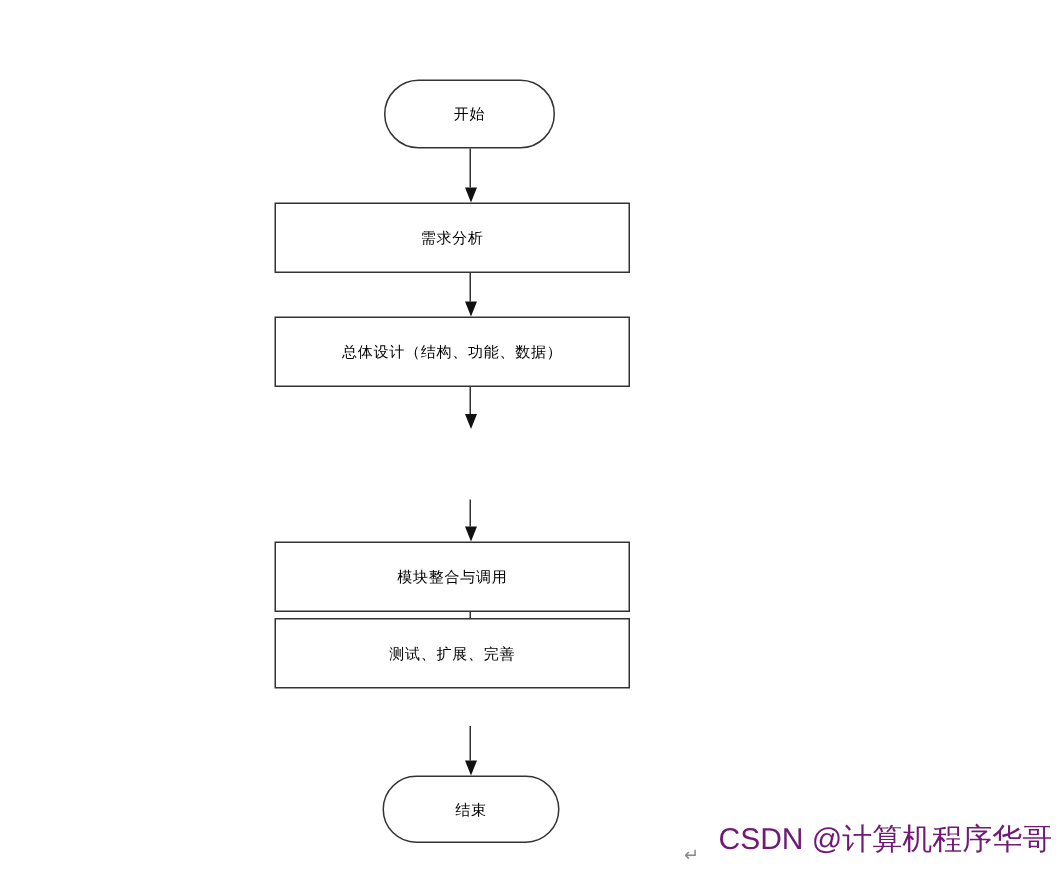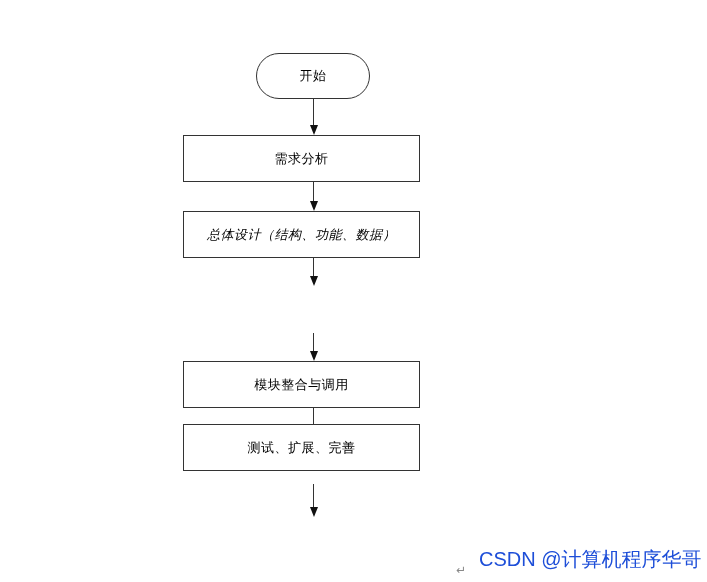--- a/index.html
+++ b/index.html
@@ -17,39 +17,39 @@
     color: #000000;
   }
   .node {
     position: absolute;
     box-sizing: border-box;
     border: 1px solid #333333;
     background: #ffffff;
     display: flex;
     align-items: center;
     justify-content: center;
-    font-size: 13px;
+    font-size: 10px;
     letter-spacing: 0.5px;
     white-space: nowrap;
   }
   .terminator {
     border-radius: 23px;
   }
   .process {
     left: 183px;
     width: 237px;
     height: 47px;
   }
   .node-start { left: 256px; top: 53px;  width: 114px; height: 46px; }
   .node-end   { left: 255px; top: 517px; width: 118px; height: 45px; }
   .rect-1 { top: 135px; }
-  .rect-2 { top: 211px; font-style: italic; }
+  .rect-2 { top: 211px; }
   .rect-3 { top: 286px; }
   .rect-4 { top: 361px; }
-  .rect-5 { top: 424px; }
+  .rect-5 { top: 412px; }
   .arrow {
     position: absolute;
     left: 309px;
     width: 9px;
     display: flex;
     flex-direction: column;
     align-items: center;
   }
   .arrow .stem {
     width: 1px;
@@ -68,21 +68,21 @@
   .arrow-3 { top: 258px; height: 28px; }
   .arrow-4 { top: 333px; height: 28px; }
   .arrow-5 { top: 408px; height: 28px; }
   .arrow-6 { top: 484px; height: 33px; }
   .watermark {
     position: absolute;
     left: 479px;
     top: 546px;
     font-family: "Liberation Sans", "DejaVu Sans", sans-serif;
     font-size: 20px;
-    color: #1d4ed8;
+    color: #701a75;
     text-shadow: 0 1px 0 #ffffff;
     white-space: nowrap;
   }
   .para-mark {
     position: absolute;
     left: 456px;
     top: 563px;
     font-family: "DejaVu Sans", sans-serif;
     font-size: 12px;
     color: #888888;
@@ -127,18 +127,19 @@
     <div class="head"></div>
   </div>
 
   <div class="node process rect-5">测试、扩展、完善</div>
 
   <div class="arrow arrow-6">
     <div class="stem"></div>
     <div class="head"></div>
   </div>
 
+  <div class="node terminator node-end">结束</div>
 
   <span class="para-mark">↵</span>
 
   <div class="watermark">CSDN @计算机程序华哥</div>
 
 </div>
 
 </body></html>

